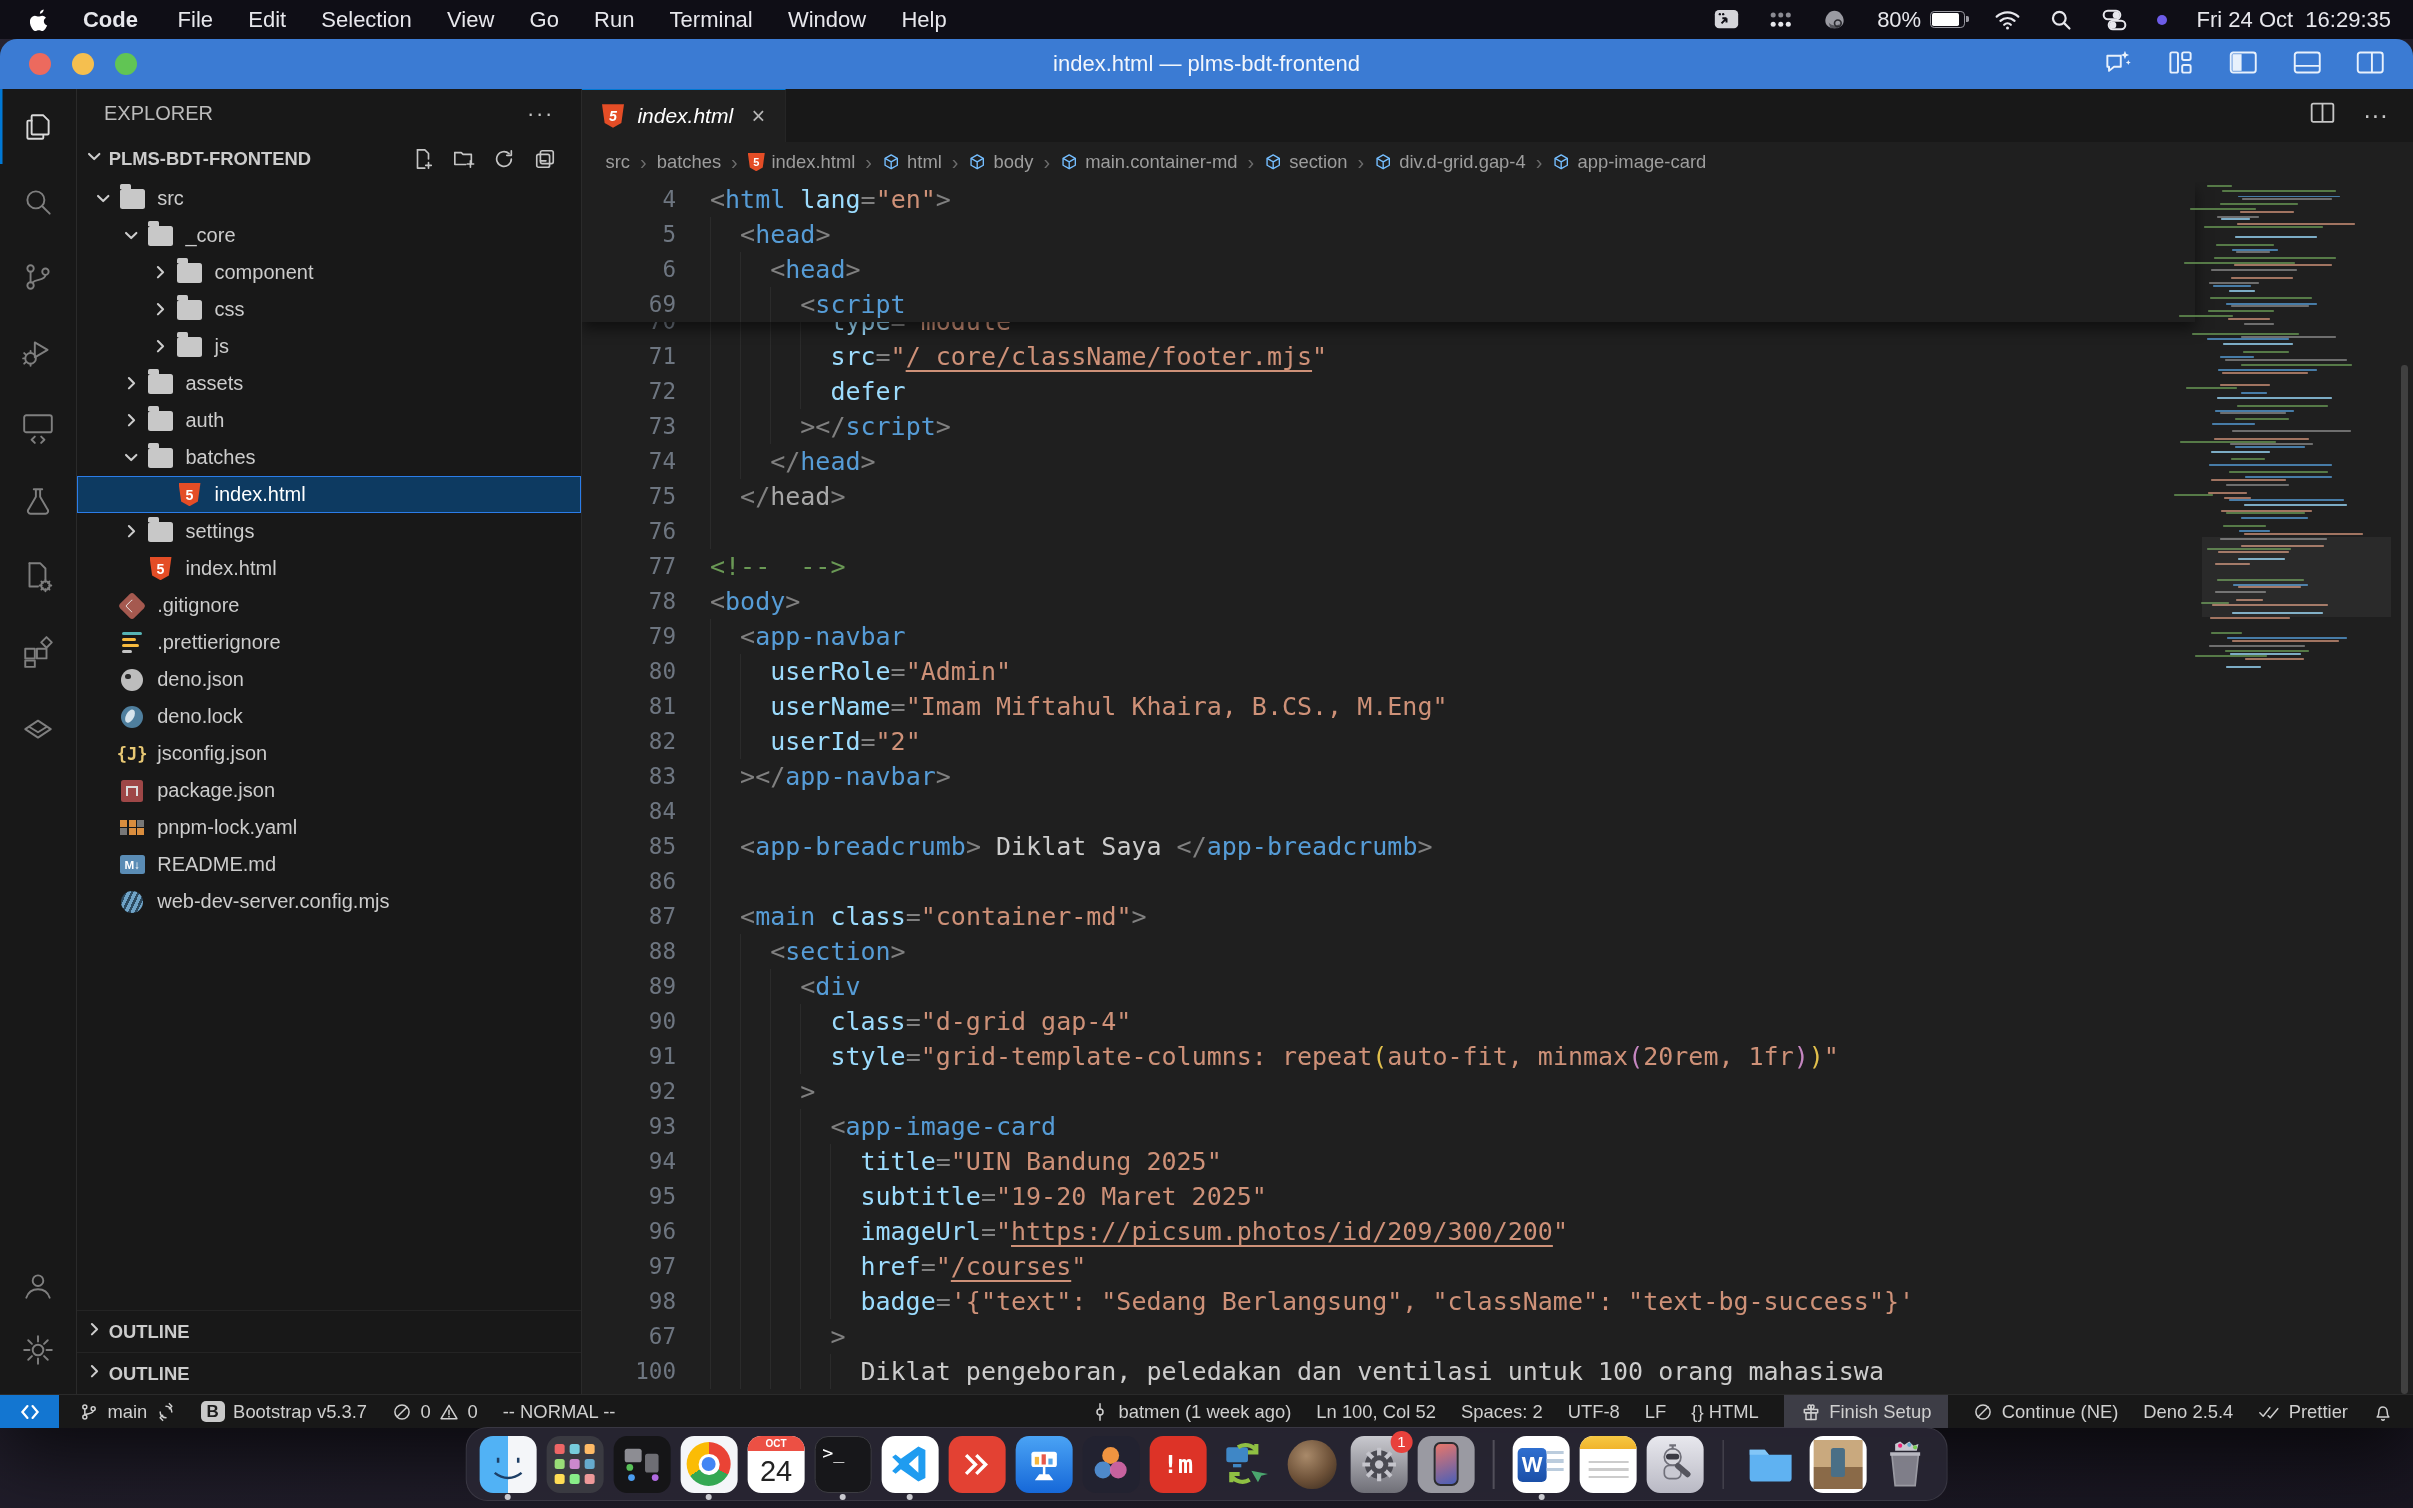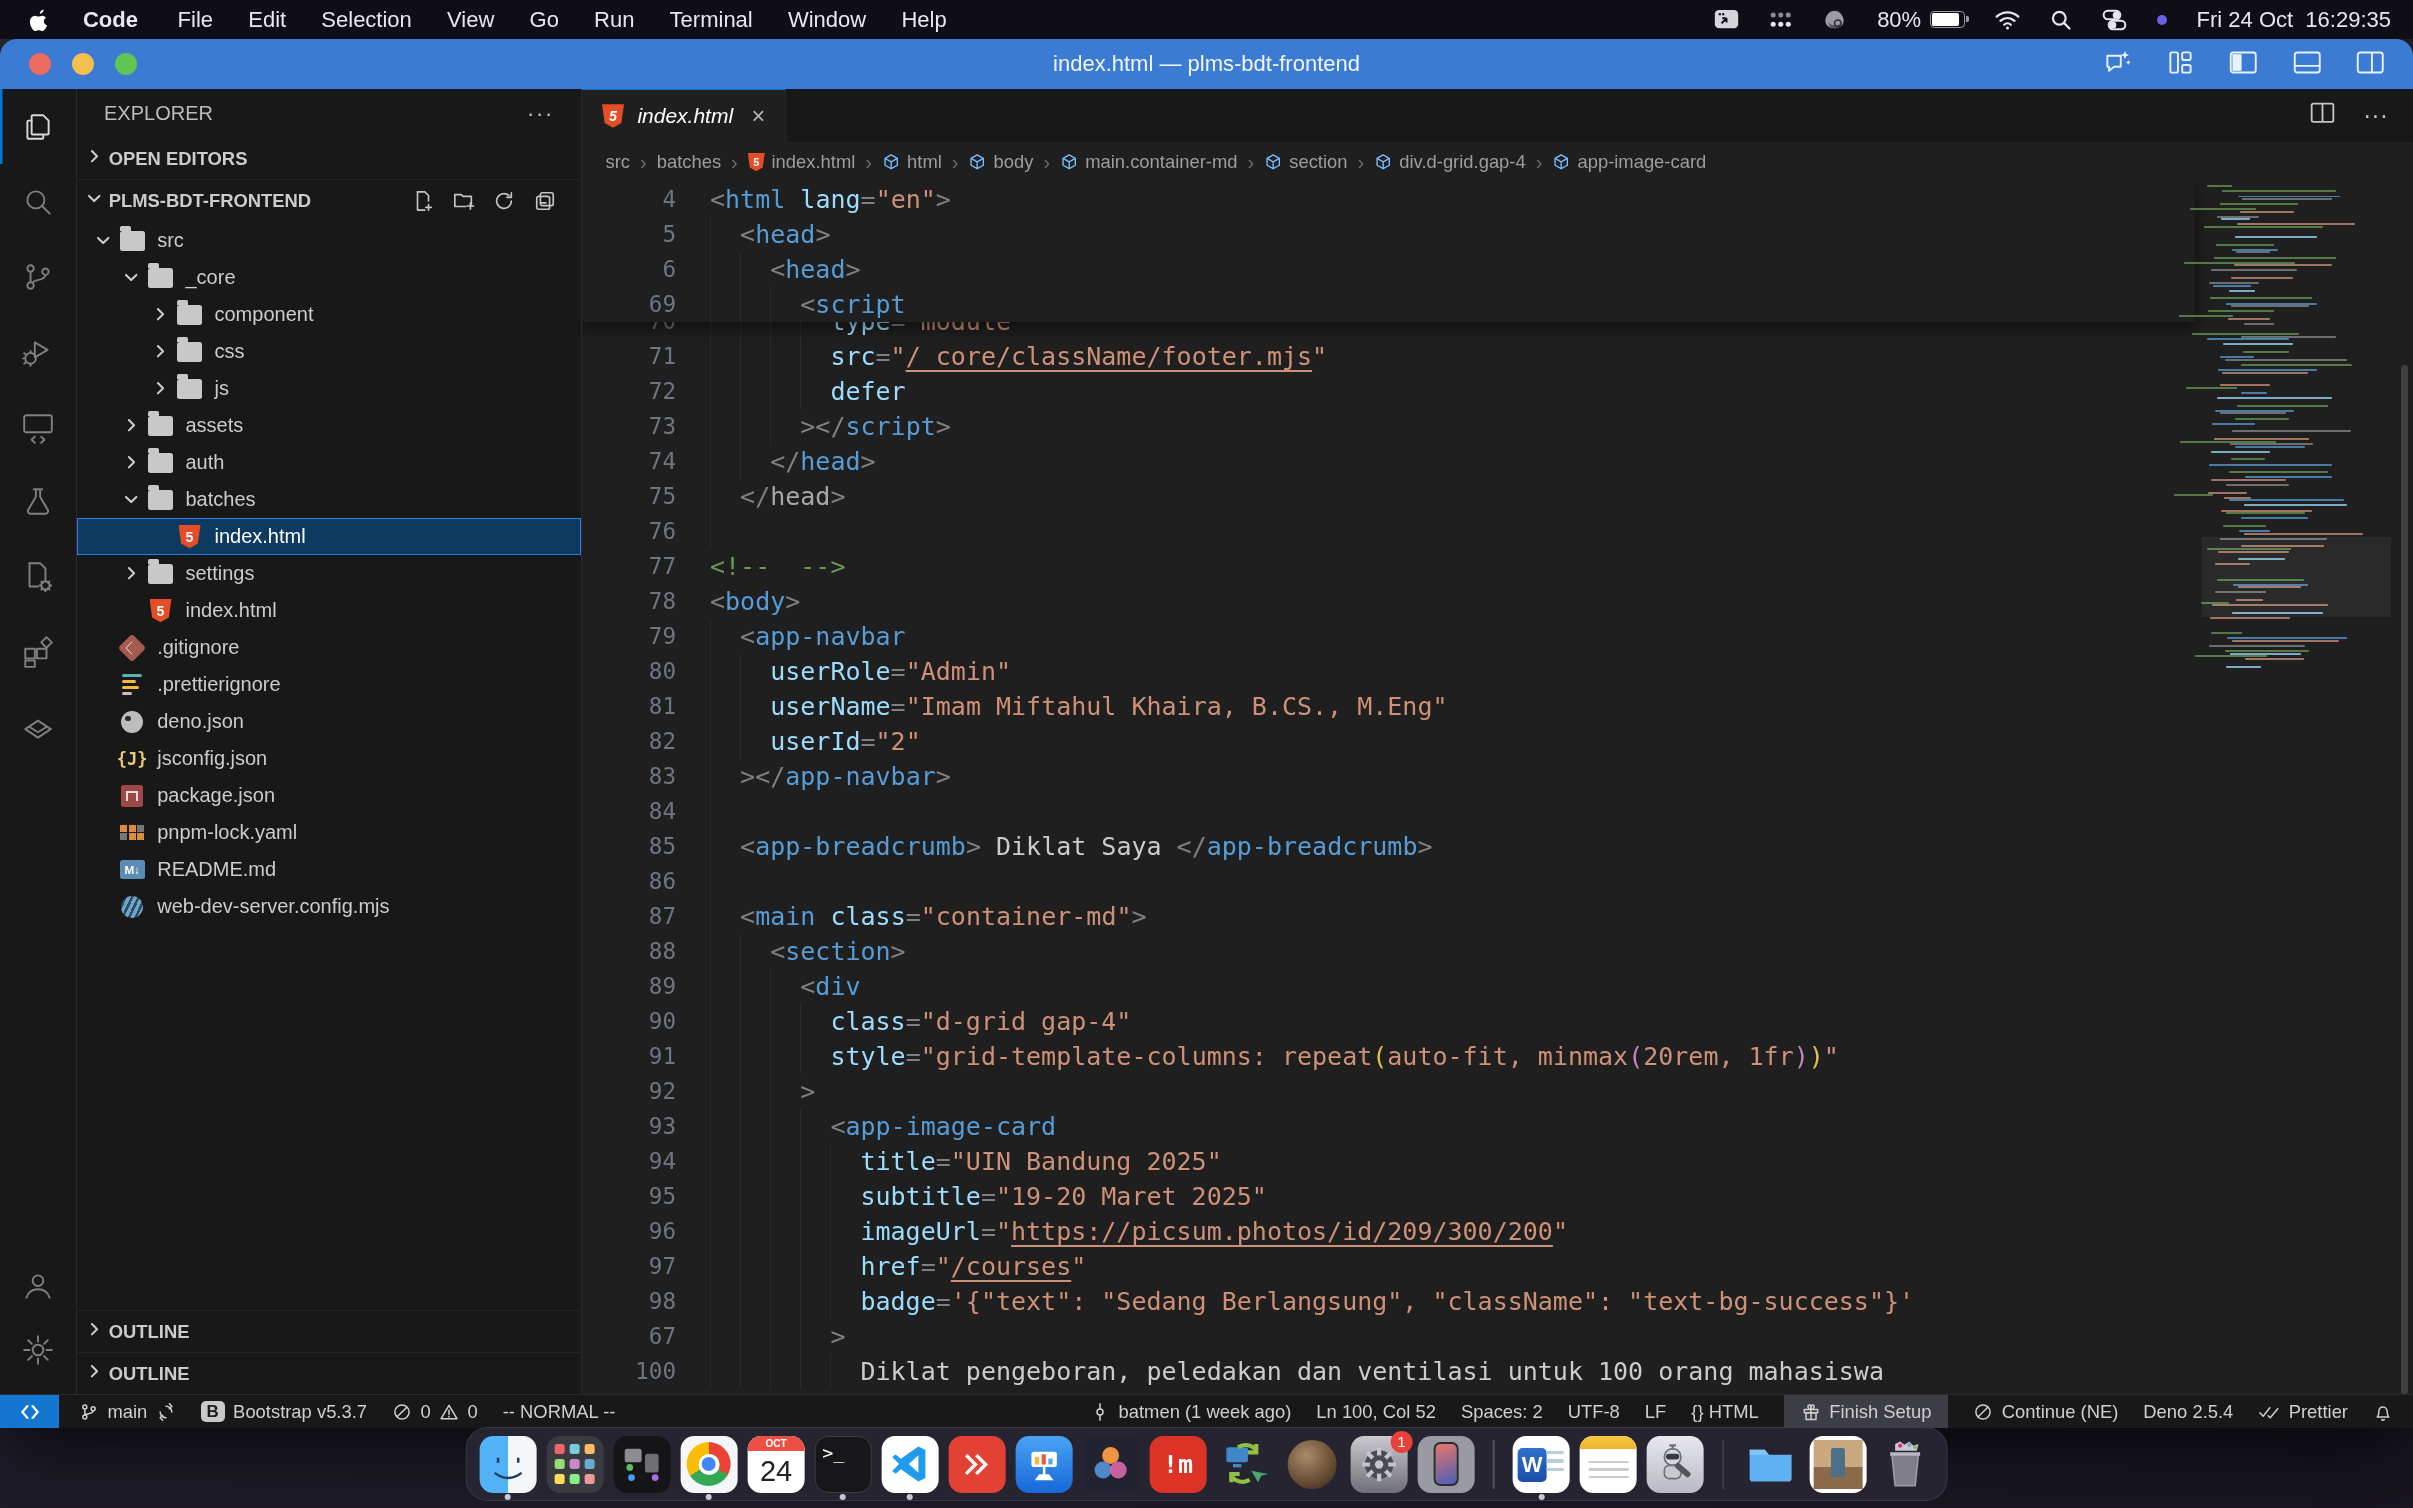--- a/index.html
+++ b/index.html
@@ -312,26 +312,20 @@
             </svg>
           </div>
           <div style="height:11.7px"></div>
         </div>
 
       <div class="sidebar">
         <div class="sb-title">
           <span>EXPLORER</span>
           <span class="dots">···</span>
         </div>
-        <div class="sb-row-head openeditors">
-          <span class="chev" id="oe-chev"><svg width="18.4" height="18.4" viewBox="0 0 16 16" fill="none" stroke="currentColor" stroke-width="1.8" stroke-linejoin="round" stroke-linecap="round">
-                <path d="M6 3.5l4.5 4.5L6 12.5"></path>
-              </svg></span>
-          <span>OPEN EDITORS</span>
-        </div>
         <div class="sb-row-head">
           <span class="chev" id="root-chev"><svg width="18.4" height="18.4" viewBox="0 0 16 16" fill="none" stroke="currentColor" stroke-width="1.8" stroke-linejoin="round" stroke-linecap="round">
                 <path d="M3.5 6l4.5 4.5L12.5 6"></path>
               </svg></span>
           <span>PLMS-BDT-FRONTEND</span>
           <span class="root-actions" id="root-actions">
               <span style="display:inline-flex;align-items:center">
                 <svg width="22" height="22" viewBox="0 0 24 24" fill="none" stroke="currentColor" stroke-width="1.8" stroke-linejoin="round" stroke-linecap="round">
                   <path d="M6 2h8l4 4v6"></path>
                   <path d="M6 2v20h8"></path>
@@ -492,20 +486,27 @@
                 </span>
               </span>
     <span>.prettierignore</span>
             </div>
             <div class="row " style="padding-left:11.7px">
     <span class="chev"></span>
               <span class="ficon">
                 <span class="gdeno"></span>
               </span>
     <span>deno.json</span>
+            </div>
+            <div class="row " style="padding-left:11.7px">
+    <span class="chev"></span>
+              <span class="ficon">
+                <span class="gdenolock"></span>
+              </span>
+    <span>deno.lock</span>
             </div>
             <div class="row " style="padding-left:11.7px">
     <span class="chev"></span>
               <span class="ficon">
                 <span class="gjsconf">{J}</span>
               </span>
     <span>jsconfig.json</span>
             </div>
             <div class="row " style="padding-left:11.7px">
     <span class="chev"></span>

